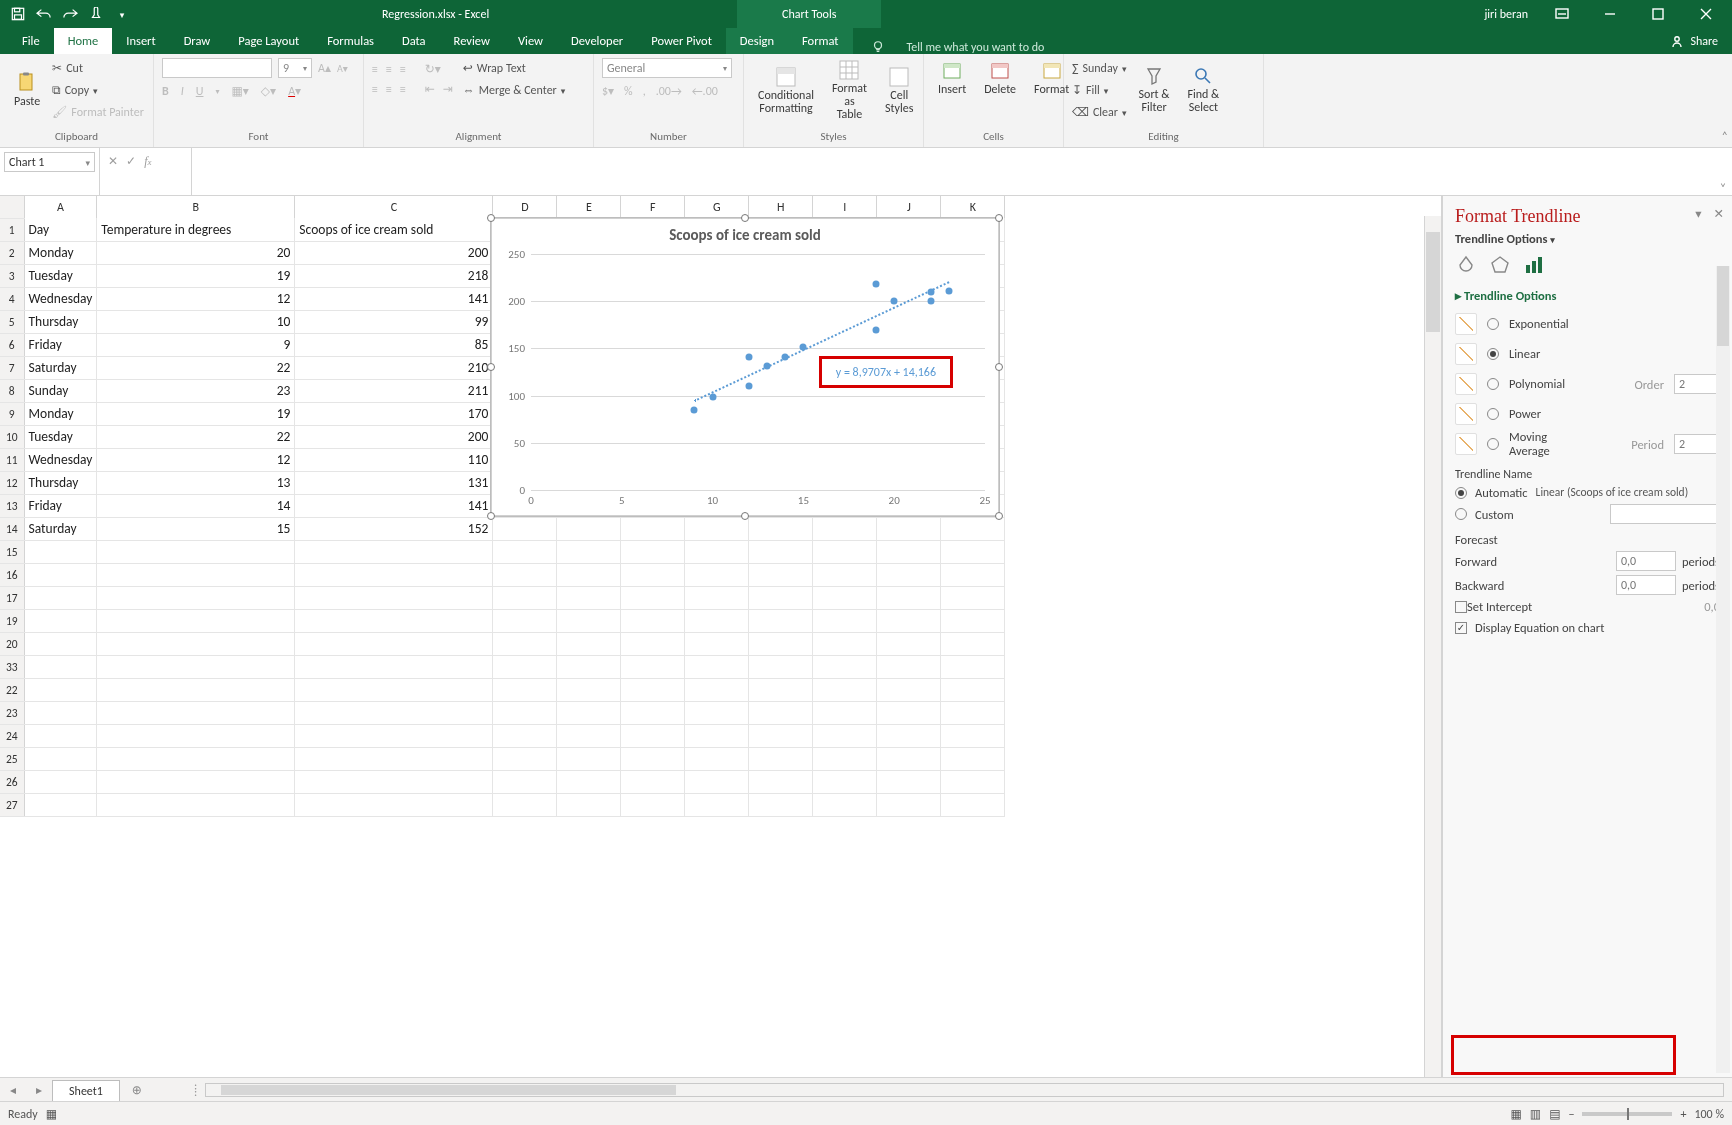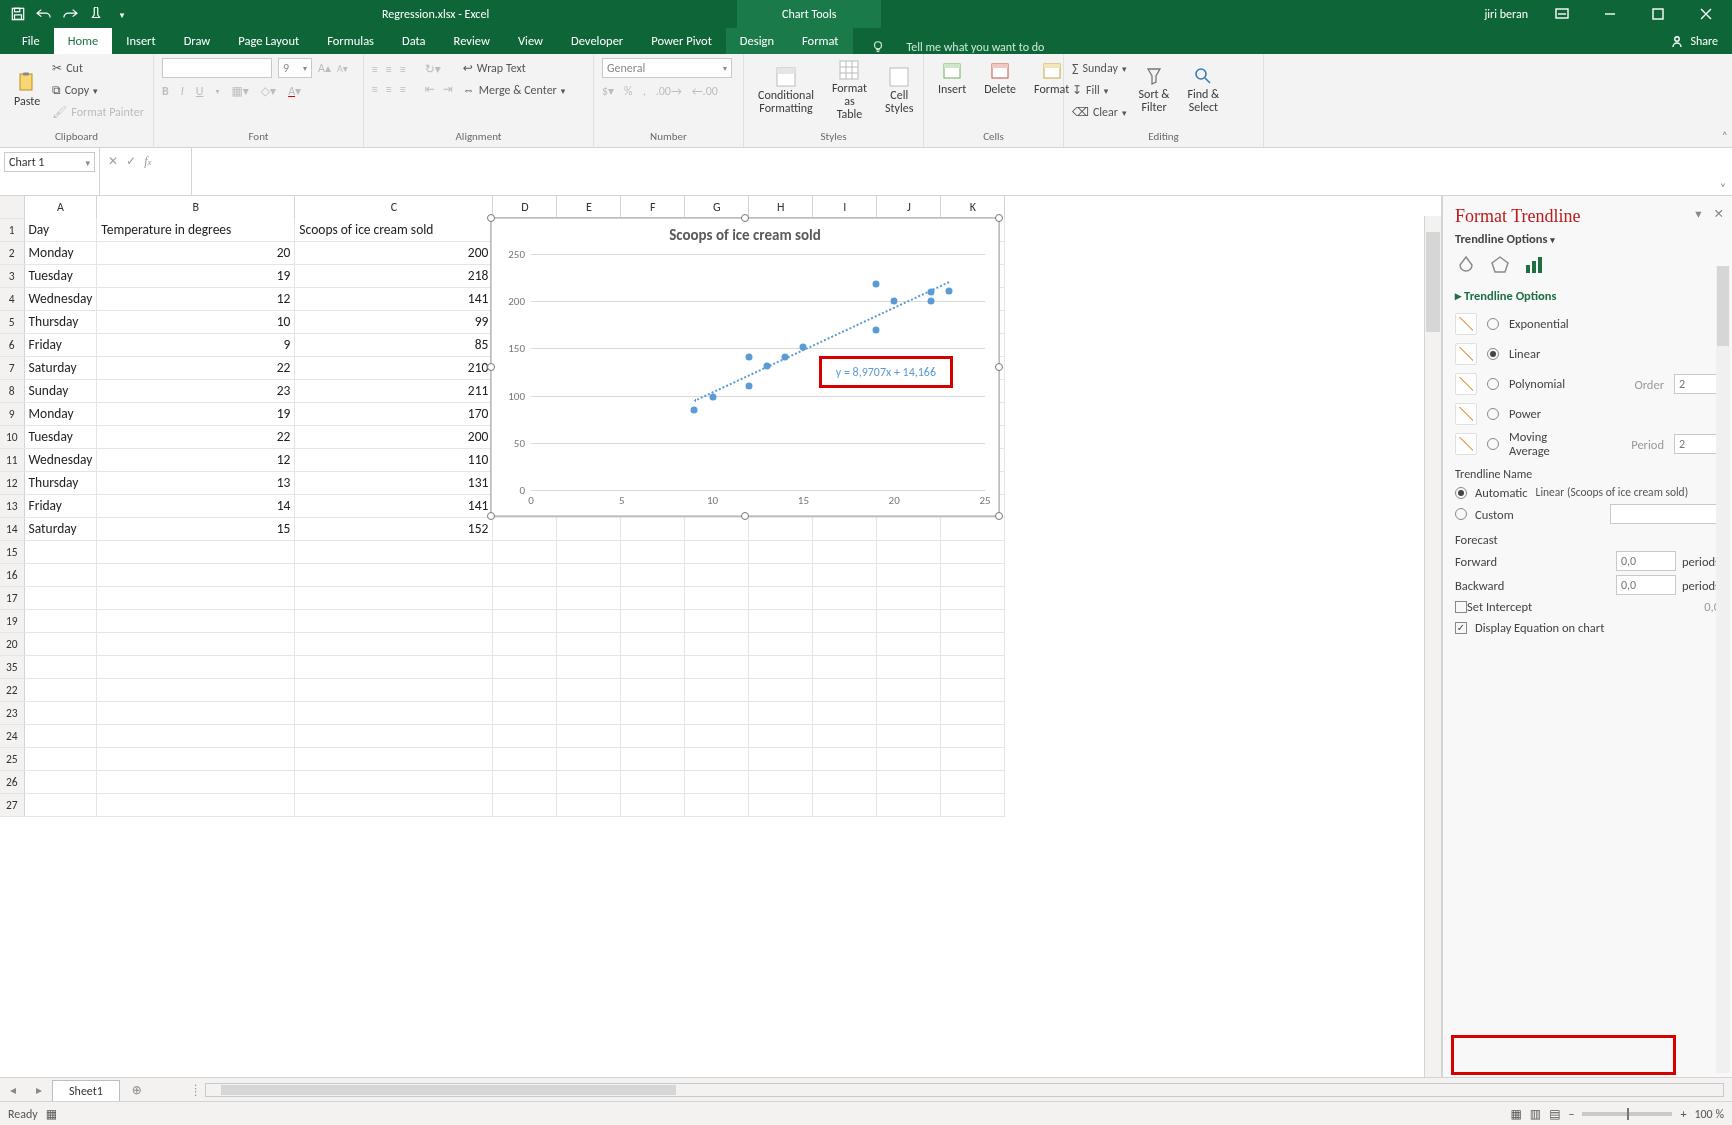--- a/index.html
+++ b/index.html
@@ -671,21 +671,21 @@
             <td class="cell cO"></td>
             <td class="cell cO"></td>
             <td class="cell cO"></td>
             <td class="cell cO"></td>
             <td class="cell cO"></td>
             <td class="cell cO"></td>
             <td class="cell cO"></td>
             <td class="cell cO"></td>
           </tr>
           <tr>
-            <td class="rowh">35</td>
+            <td class="rowh">33</td>
             <td class="cell cA"></td>
             <td class="cell cB"></td>
             <td class="cell cC"></td>
             <td class="cell cO"></td>
             <td class="cell cO"></td>
             <td class="cell cO"></td>
             <td class="cell cO"></td>
             <td class="cell cO"></td>
             <td class="cell cO"></td>
             <td class="cell cO"></td>

